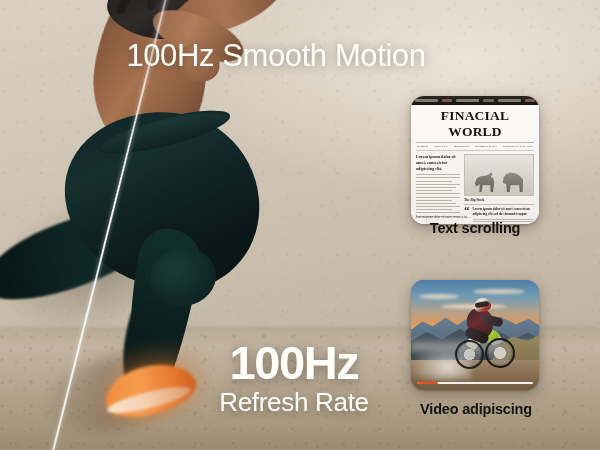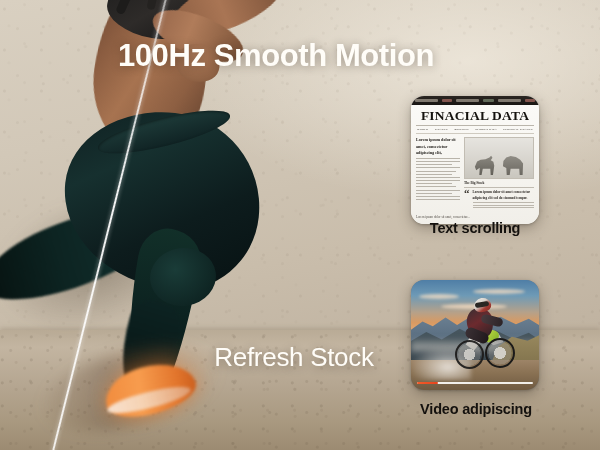--- a/index.html
+++ b/index.html
@@ -210,21 +210,21 @@
     box-shadow: 0 0 4px rgba(255,255,255,.55);
   }
 
   
   .headline {
     position: absolute;
     left: 0; top: 38px;
     width: 552px;
     text-align: center;
     font-size: 31px;
-    font-weight: 700;
+    font-weight: 400;
     color: #fffdf8;
     letter-spacing: -0.4px;
     text-shadow: 0 1px 10px rgba(40,30,20,.38);
     white-space: nowrap;
   }
 
   
   .refresh-block {
     position: absolute;
     left: 196px; top: 340px;
@@ -528,37 +528,38 @@
     <div class="rn-motionblur"></div>
     <div class="rn-shoe"></div>
     <div class="rn-shoe-sole"></div>
   </div>
 
   <div class="diag-line"></div>
 
   <div class="headline">100Hz Smooth Motion</div>
 
   <div class="refresh-block">
-    <div class="refresh-sub">Refresh Stock</div>
+    <div class="refresh-big">100Hz</div>
+    <div class="refresh-sub">Refresh Rate</div>
   </div>
 
   <div class="card" id="news-card">
 
     <div class="np-topbar">
       <i></i>
       <i class="a"></i>
       <i></i>
       <i class="b"></i>
       <i></i>
       <i class="a"></i>
     </div>
 
     <div class="np-sheet">
 
-      <div class="np-masthead">FINACIAL DATA</div>
+      <div class="np-masthead">FINACIAL WORLD</div>
 
       <div class="np-nav">
         <span>WORLD</span>
         <span>FINANCE</span>
         <span>BUSINESS</span>
         <span>MARKET DATA</span>
         <span>PERSONAL FINANCE</span>
       </div>
 
       <div class="np-body">

